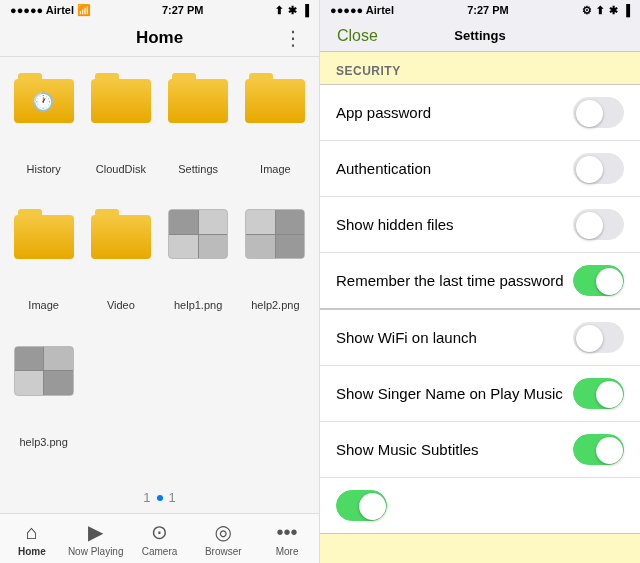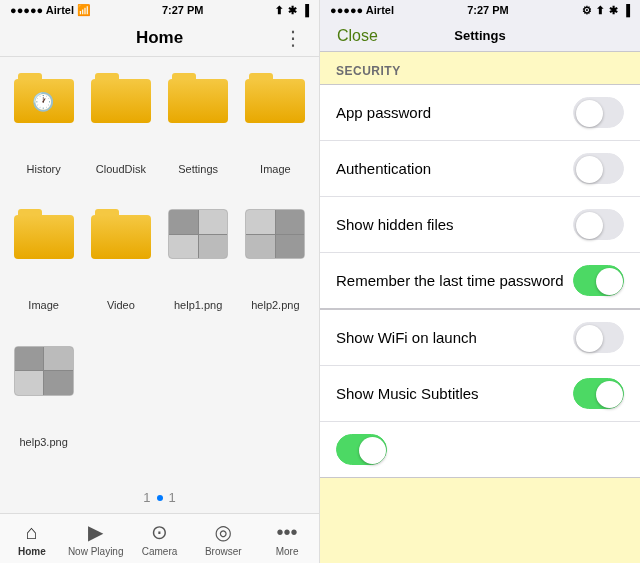--- a/index.html
+++ b/index.html
@@ -475,20 +475,26 @@
     </div>
 
     <div class="settings-group">
       <div class="settings-row">
         <span class="settings-row-label">Show WiFi on launch</span>
         <div class="toggle off">
           <div class="toggle-knob"></div>
         </div>
       </div>
       <div class="settings-row">
+        <span class="settings-row-label">Show Singer Name on Play Music</span>
+        <div class="toggle on">
+          <div class="toggle-knob"></div>
+        </div>
+      </div>
+      <div class="settings-row">
         <span class="settings-row-label">Show Music Subtitles</span>
         <div class="toggle on">
           <div class="toggle-knob"></div>
         </div>
       </div>
       <div class="settings-row">
         <div class="toggle on">
           <div class="toggle-knob"></div>
         </div>
       </div>

